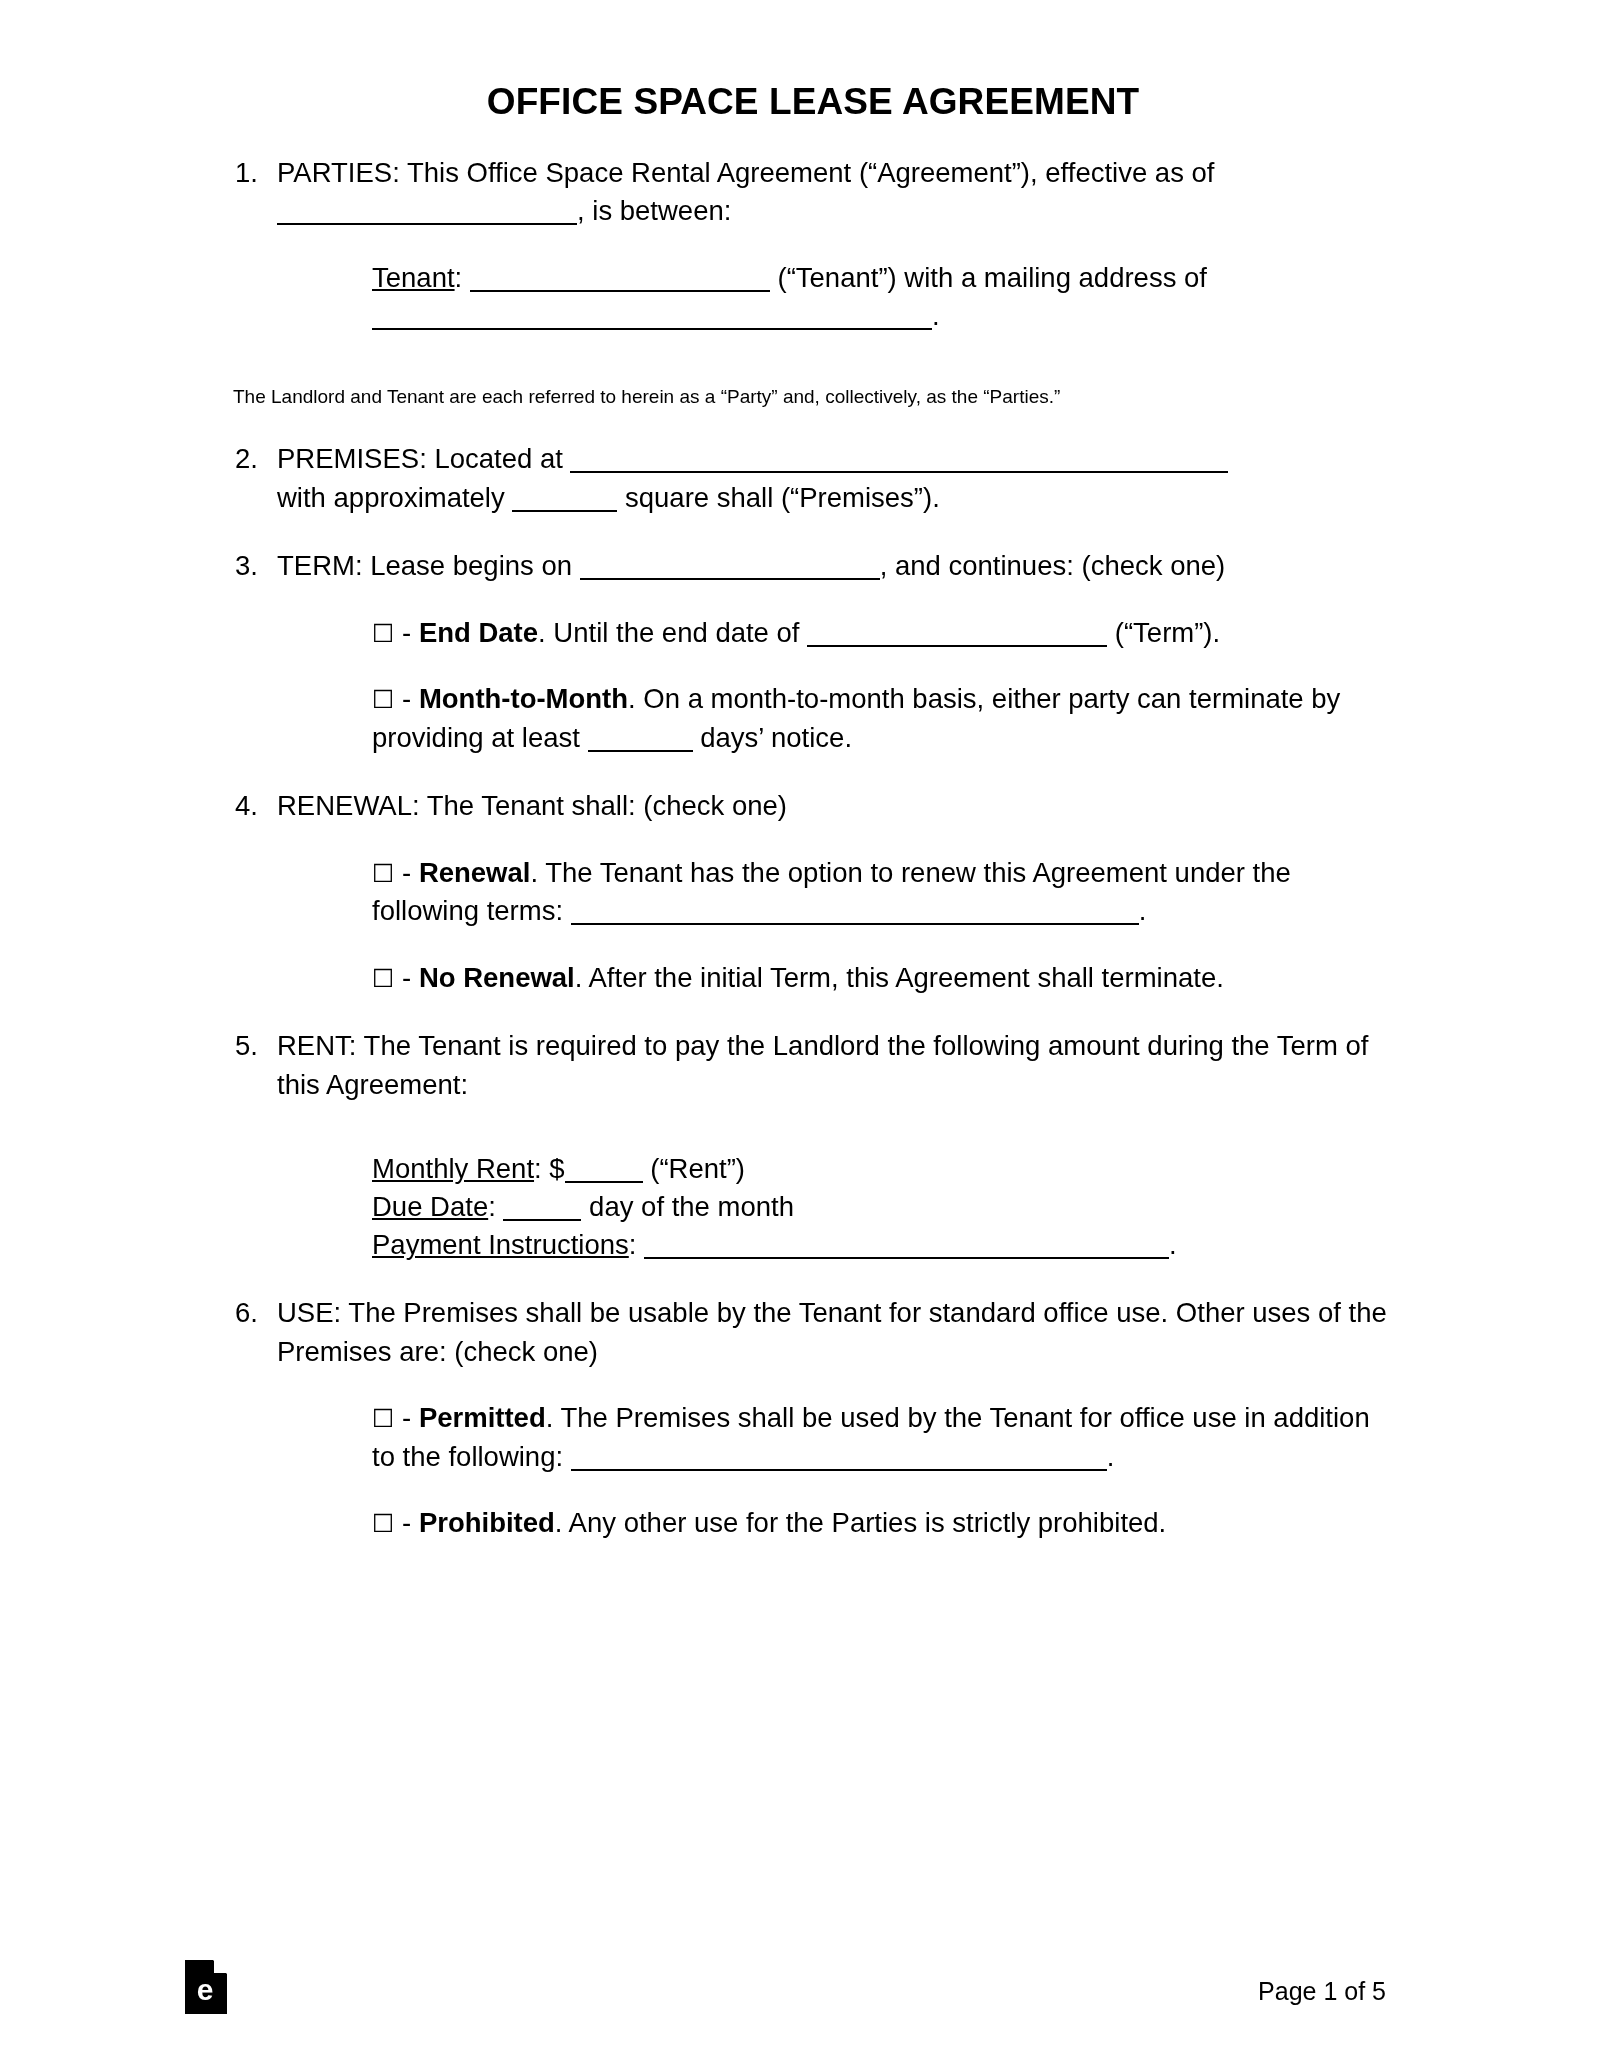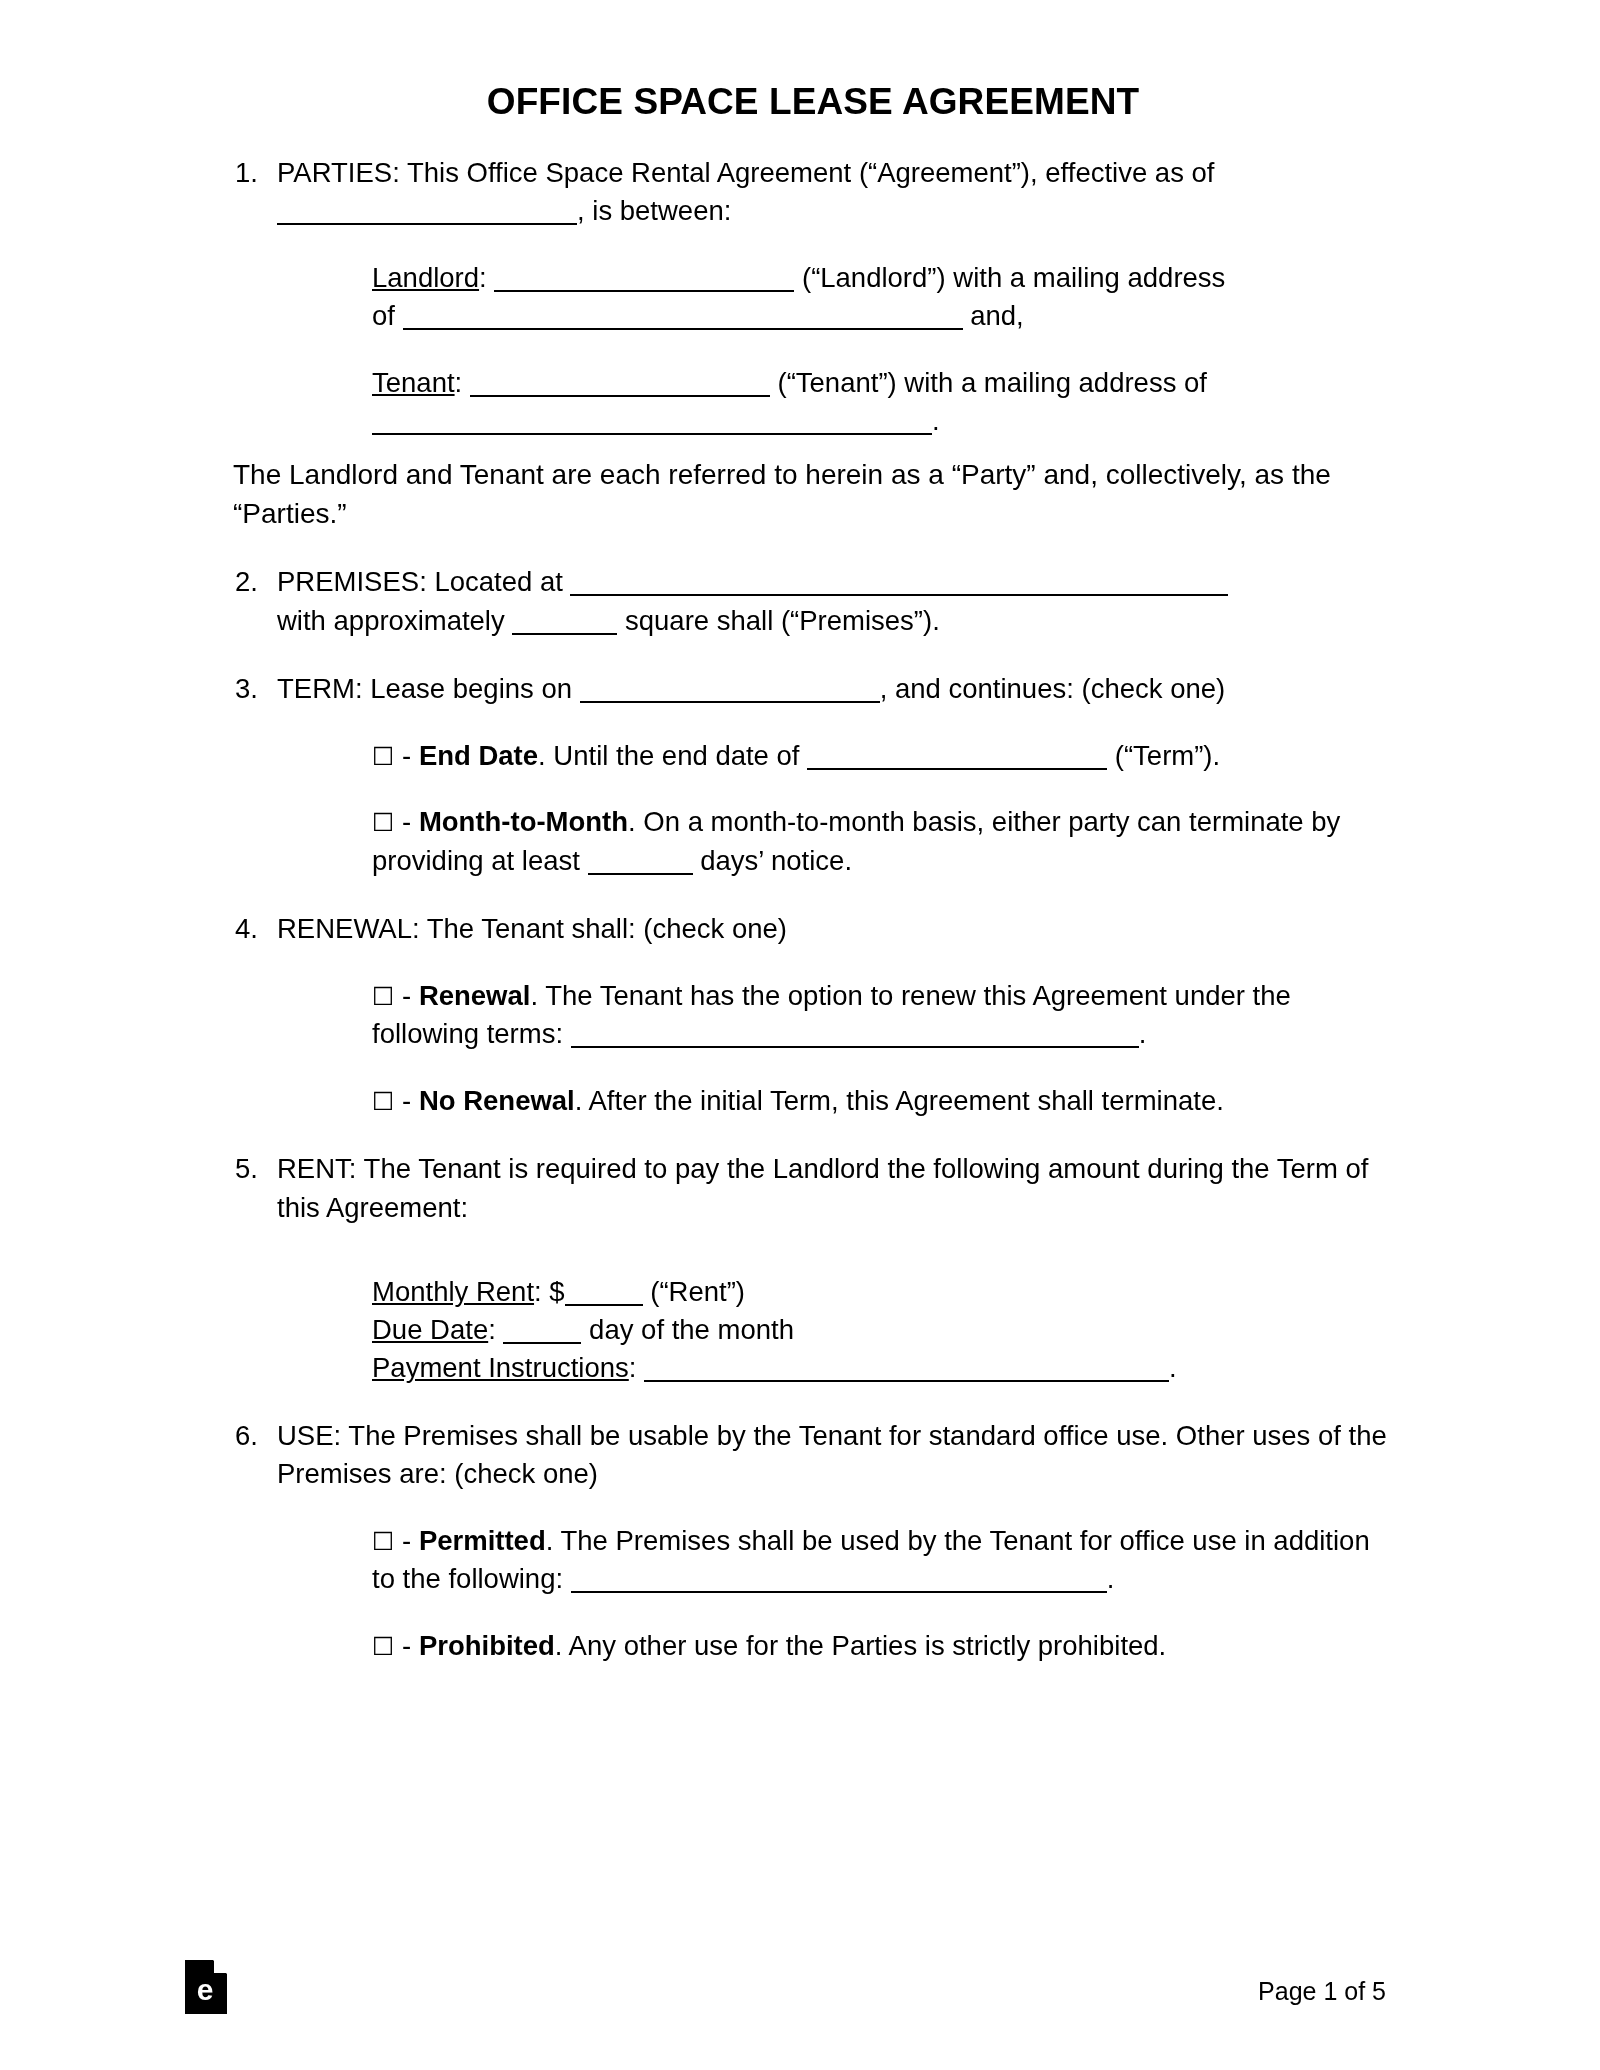--- a/index.html
+++ b/index.html
@@ -62,23 +62,23 @@
 
   
   .sub {
     font-size: 27.5px;
     line-height: 1.40;
     margin-left: 139px;
     margin-top: 28px;
   }
 
   .plain-para {
-    font-size: 28px;
+    font-size: 19px;
     line-height: 1.40;
-    margin-top: 14px;
+    margin-top: 48px;
   }
 
   
   .u { text-decoration: underline; }
   .b { font-weight: bold; }
   .box {
     font-family: "DejaVu Sans", sans-serif;
     font-size: 25px;
     line-height: 1;
   }
@@ -139,29 +139,20 @@
     <h1 class="doc-title">OFFICE SPACE LEASE AGREEMENT</h1>
 
     <div class="clause">
       <span class="clause-num">1.</span>
       <span class="clause-body"><span class="lead">PARTIES</span><span>: This Office Space Rental Agreement (“Agreement”), effective as of</span>
         <br>
         <span class="blank bl-md"></span><span>, is between:</span>
       </span>
     </div>
 
-    <div class="sub">
-      <span class="u">Landlord</span><span>:</span>
-      <span class="blank bl-md"></span>
-      <span>(“Landlord”) with a mailing address</span>
-      <br>
-      <span>of</span>
-      <span class="blank bl-xl"></span>
-      <span>and,</span>
-    </div>
 
     <div class="sub">
       <span class="u">Tenant</span><span>:</span>
       <span class="blank bl-md"></span>
       <span>(“Tenant”) with a mailing address of</span>
       <br>
       <span class="blank bl-xl"></span><span>.</span>
     </div>
 
     <div class="plain-para">The Landlord and Tenant are each referred to herein as a “Party” and, collectively, as the “Parties.”</div>

